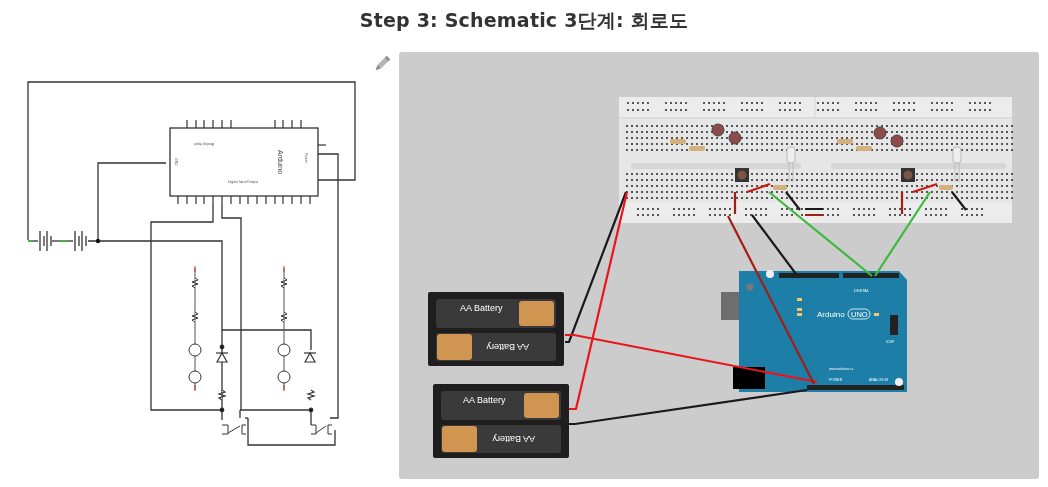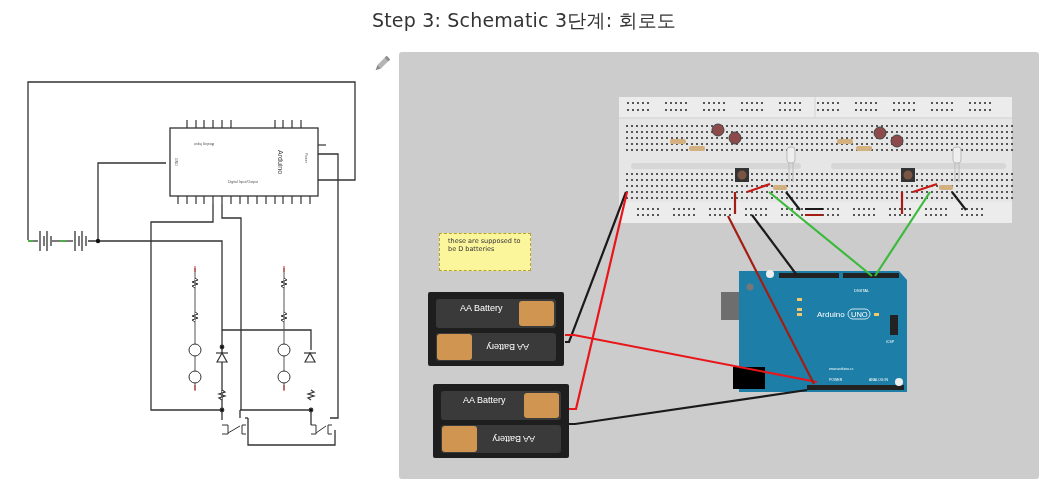--- a/index.html
+++ b/index.html
@@ -1,17 +1,17 @@
 <!DOCTYPE html>
 <html><head>
 <meta charset="utf-8">
 <style>
   html,body{margin:0;padding:0;background:#ffffff;}
   body{width:1048px;height:487px;position:relative;overflow:hidden;font-family:"DejaVu Sans","Liberation Sans",sans-serif;}
-  .title{position:absolute;left:0;top:8px;width:1048px;text-align:center;font-weight:normal;font-size:19px;color:#333333;letter-spacing:0.2px;}
+  .title{position:absolute;left:0;top:8px;width:1048px;text-align:center;font-weight:bold;font-size:19px;color:#333333;letter-spacing:0.2px;}
   .schematic{position:absolute;left:0;top:55px;width:370px;height:420px;}
   .edit-icon{position:absolute;left:372px;top:54px;width:20px;height:20px;cursor:pointer;}
   .panel{position:absolute;left:399px;top:52px;width:640px;height:427px;background:#cccccc;border-radius:3px;overflow:hidden;}
   .panel svg{position:absolute;left:0;top:0;}
   .note{position:absolute;left:40px;top:181px;width:92px;height:38px;background:#fbf59c;border:1px dashed #b7a52a;font-size:6.5px;color:#333;padding:3px 4px 0 8px;box-sizing:border-box;line-height:8px;}
   .txt{font-family:"Liberation Sans",sans-serif;}
 </style>
 </head>
 <body>
 
@@ -1245,14 +1245,13 @@
       <line stroke="#a31d13" x1="336" y1="140" x2="336" y2="162"></line>
       <line stroke="#a31d13" x1="503" y1="140" x2="503" y2="162"></line>
       <line stroke="#c81a14" x1="348" y1="140" x2="371" y2="132"></line>
       <line stroke="#c81a14" x1="514" y1="140" x2="538" y2="132"></line>
       <line stroke="#1a1a1a" x1="387" y1="140" x2="401" y2="158"></line>
       <line stroke="#1a1a1a" x1="553" y1="140" x2="567" y2="158"></line>
       <line stroke="#1a1a1a" x1="406" y1="157" x2="424" y2="157"></line>
       <line stroke="#a31d13" x1="406" y1="163" x2="424" y2="163"></line>
     </g>
   </svg>
-  <div class="note">these are supposed to be D batteries</div>
 </div>
 
 </body></html>

